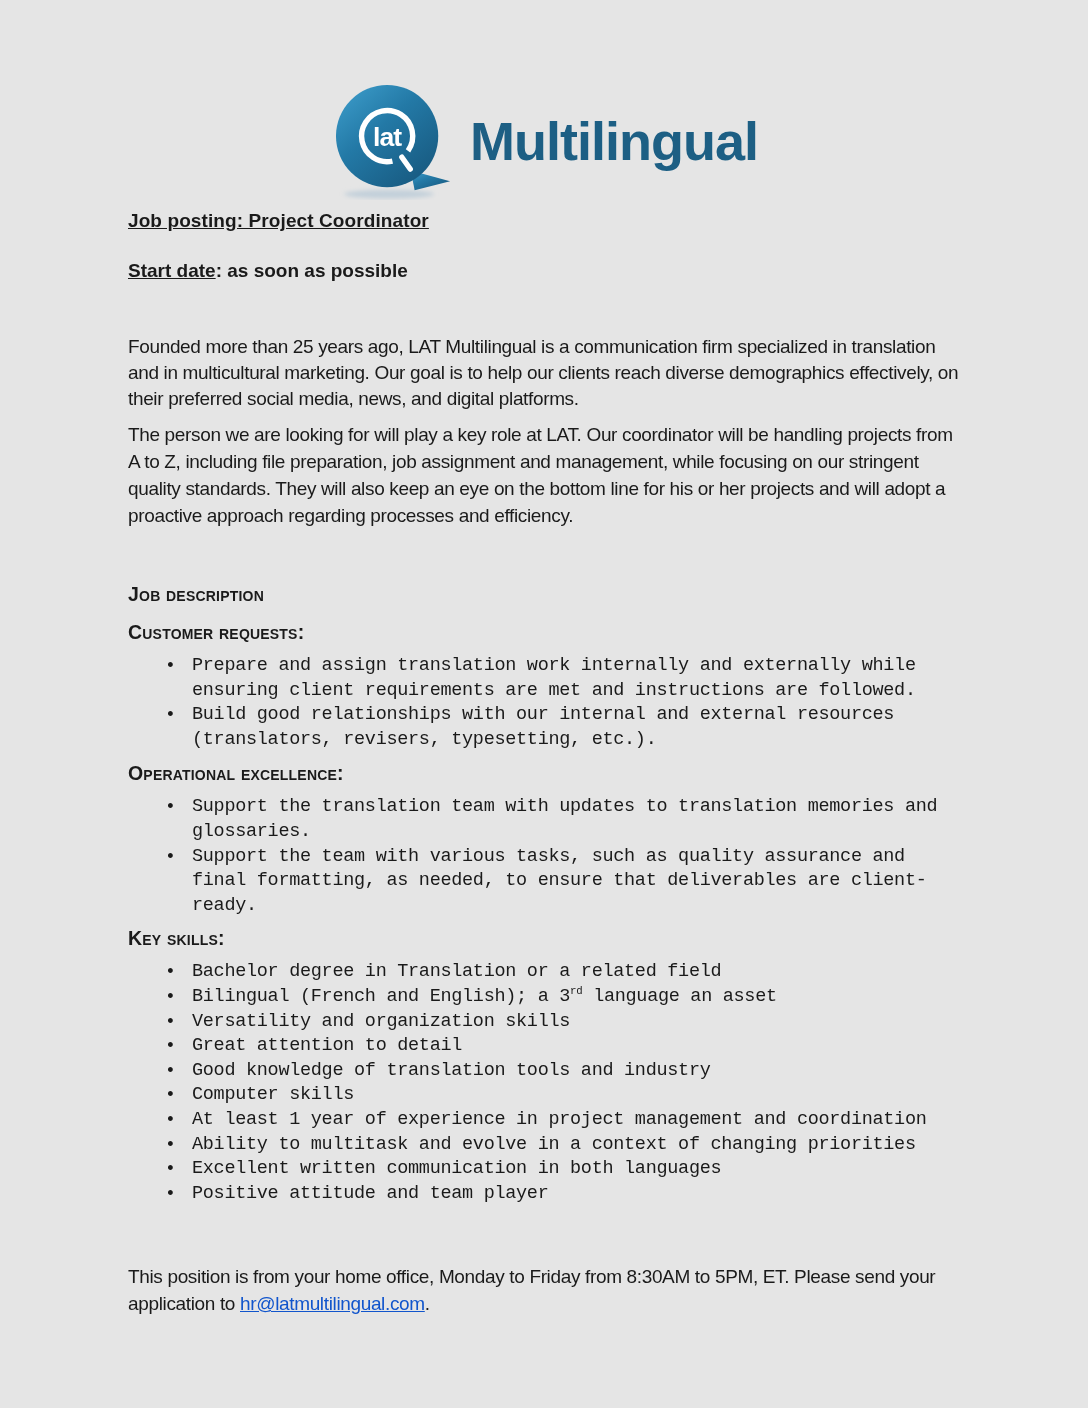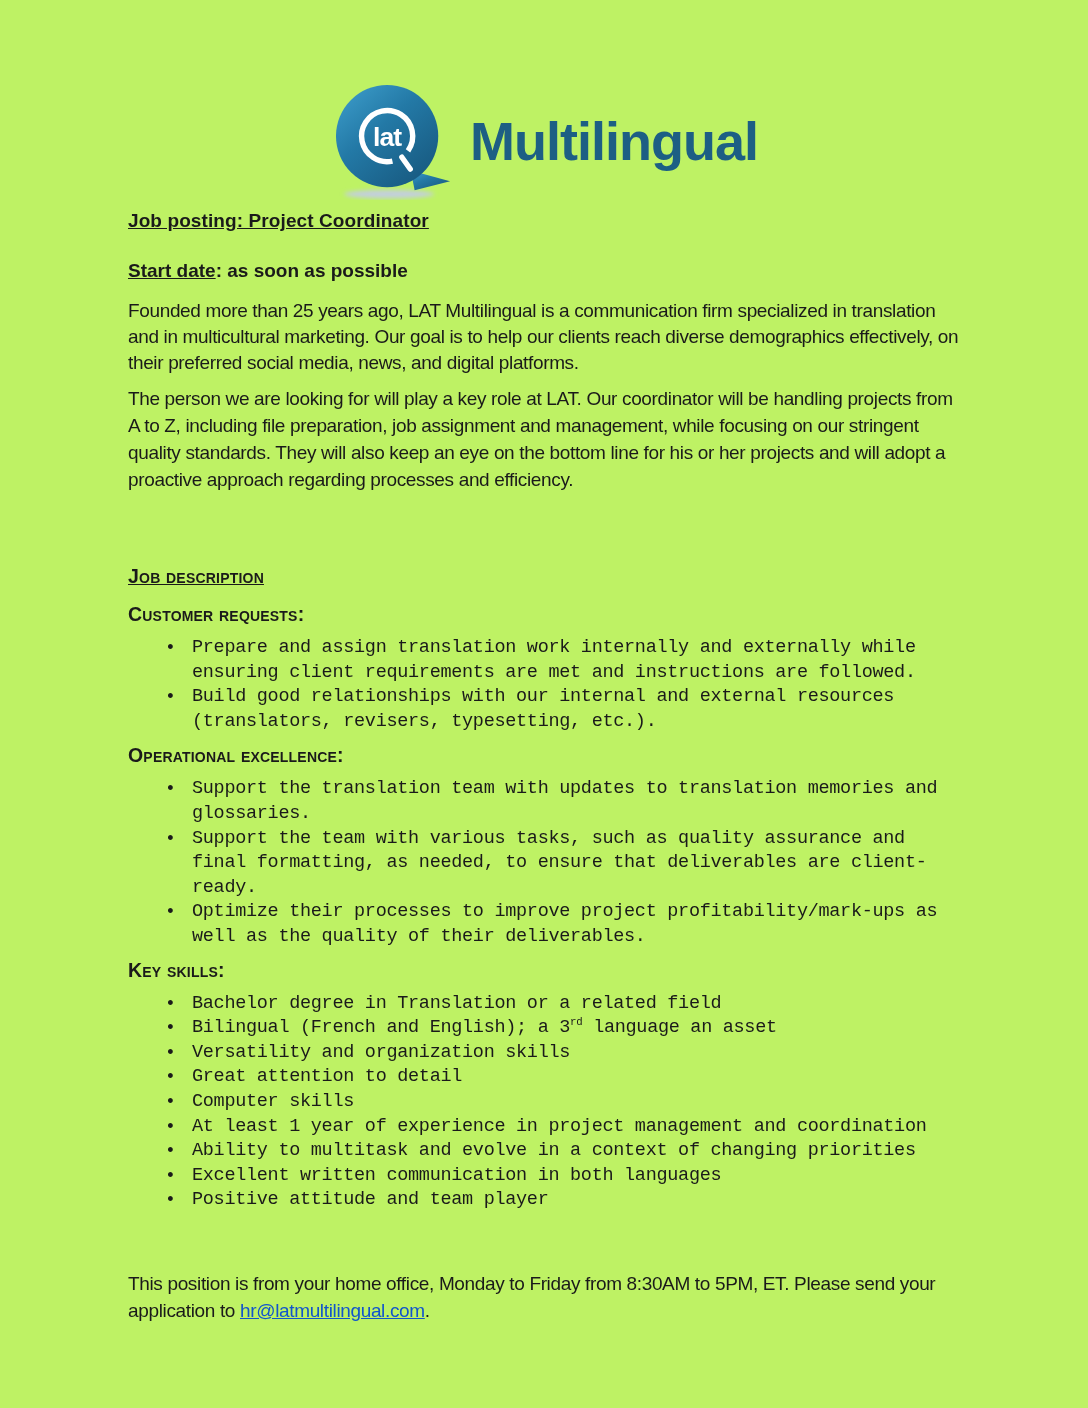--- a/index.html
+++ b/index.html
@@ -1,21 +1,21 @@
 <!DOCTYPE html>
 <html style="--brand: #1d5f84; --tagline: #4e84a9; --bubble-light: #3fa0ce; --bubble-mid: #2379a6; --bubble-dark: #17587e; --link: #1155cc;"><head>
 <meta charset="utf-8">
 <style>
   html, body { margin: 0; padding: 0; background: #ffffff; }
   .page {
     position: relative;
     width: 1088px;
     height: 1408px;
     margin: 0 auto;
-    background: #bef264;
+    background: #e5e5e5;
     font-family: "Liberation Sans", sans-serif;
     color: #1a1a1a;
     overflow: hidden;
   }
   
   .logo-row {
     display: flex;
     justify-content: center;
     align-items: center;
     padding-top: 82px;
@@ -50,30 +50,30 @@
     letter-spacing: 0.1px;
   }
   .start-line { margin-top: 28px; font-size: 19px; font-weight: 700; }
   .start-label { text-decoration: underline; }
   .body-par {
     margin: 0;
     font-size: 19px;
     line-height: 26px;
     letter-spacing: -0.35px;
   }
-  .par-1 { margin-top: 16px; }
+  .par-1 { margin-top: 52px; }
   .par-2 { margin-top: 9px; line-height: 27px; }
   .sc-heading {
     margin: 0;
     font-size: 19.5px;
     font-weight: 700;
     font-variant: small-caps;
     letter-spacing: 0.2px;
   }
-  .jd-heading { margin-top: 72px; text-decoration: underline; }
+  .jd-heading { margin-top: 54px; }
   .sub-heading-1 { margin-top: 15px; }
   .sub-heading-2 { margin-top: 10px; }
   .sub-heading-3 { margin-top: 9px; }
   ul.bullets {
     list-style: none;
     margin: 10px 0 0 0;
     padding: 0 0 0 64px;
     font-family: Liberation Mono, monospace;
   }
   ul.bullets li {
@@ -154,29 +154,29 @@
     <h3 class="sc-heading sub-heading-1">Customer requests:</h3>
     <ul class="bullets">
       <li>Prepare and assign translation work internally and externally while ensuring client requirements are met and instructions are followed.</li>
       <li>Build good relationships with our internal and external resources (translators, revisers, typesetting, etc.).</li>
     </ul>
 
     <h3 class="sc-heading sub-heading-2">Operational excellence:</h3>
     <ul class="bullets">
       <li>Support the translation team with updates to translation memories and glossaries.</li>
       <li>Support the team with various tasks, such as quality assurance and final formatting, as needed, to ensure that deliverables are client-ready.</li>
-      <li>Optimize their processes to improve project profitability/mark-ups as well as the quality of their deliverables.</li>
     </ul>
 
     <h3 class="sc-heading sub-heading-3">Key skills:</h3>
     <ul class="bullets">
       <li>Bachelor degree in Translation or a related field</li>
       <li><span>Bilingual (French and English); a 3</span><sup>rd</sup><span> language an asset</span></li>
       <li>Versatility and organization skills</li>
       <li>Great attention to detail</li>
+      <li>Good knowledge of translation tools and industry</li>
       <li>Computer skills</li>
       <li>At least 1 year of experience in project management and coordination</li>
       <li>Ability to multitask and evolve in a context of changing priorities</li>
       <li>Excellent written communication in both languages</li>
       <li>Positive attitude and team player</li>
     </ul>
 
     <p class="footer-par">
       <span>This position is from your home office, Monday to Friday from 8:30AM to 5PM, ET. Please send your application to </span><a class="email-link">hr@latmultilingual.com</a><span>.</span>
     </p>

